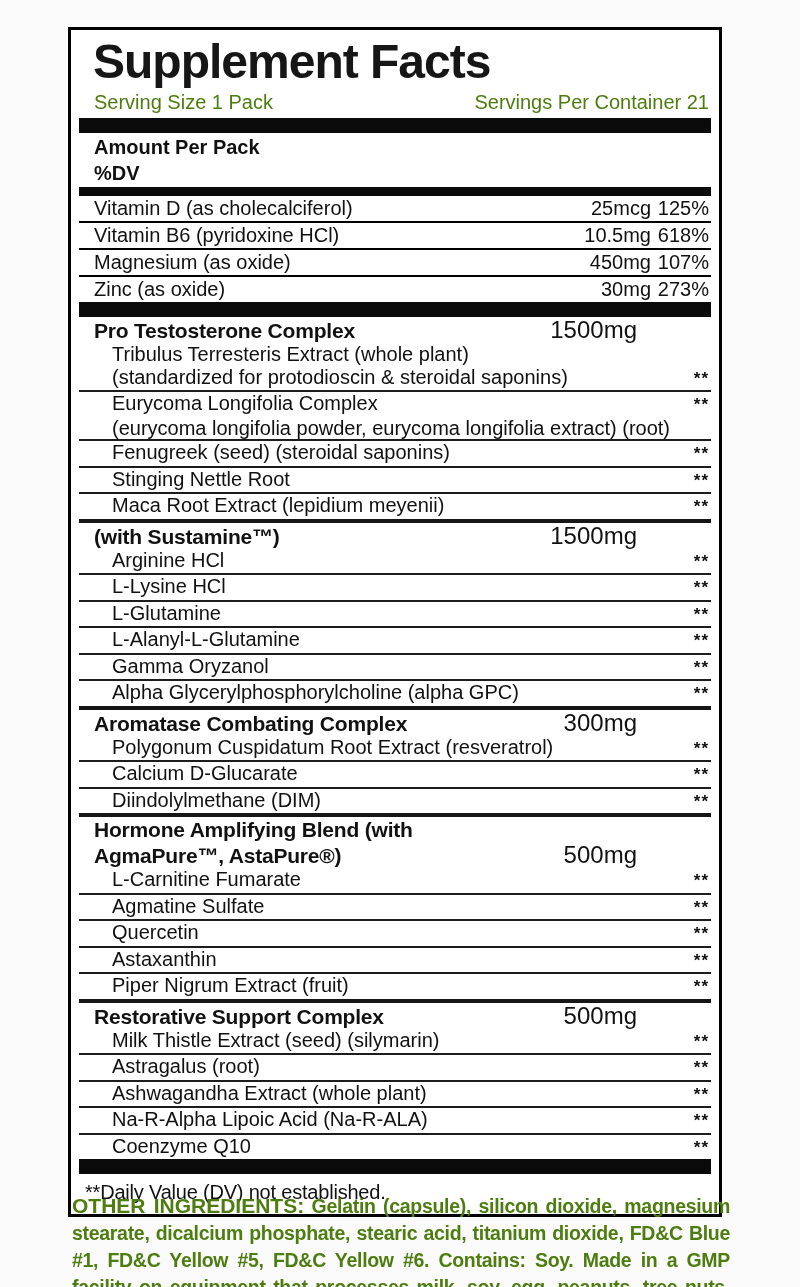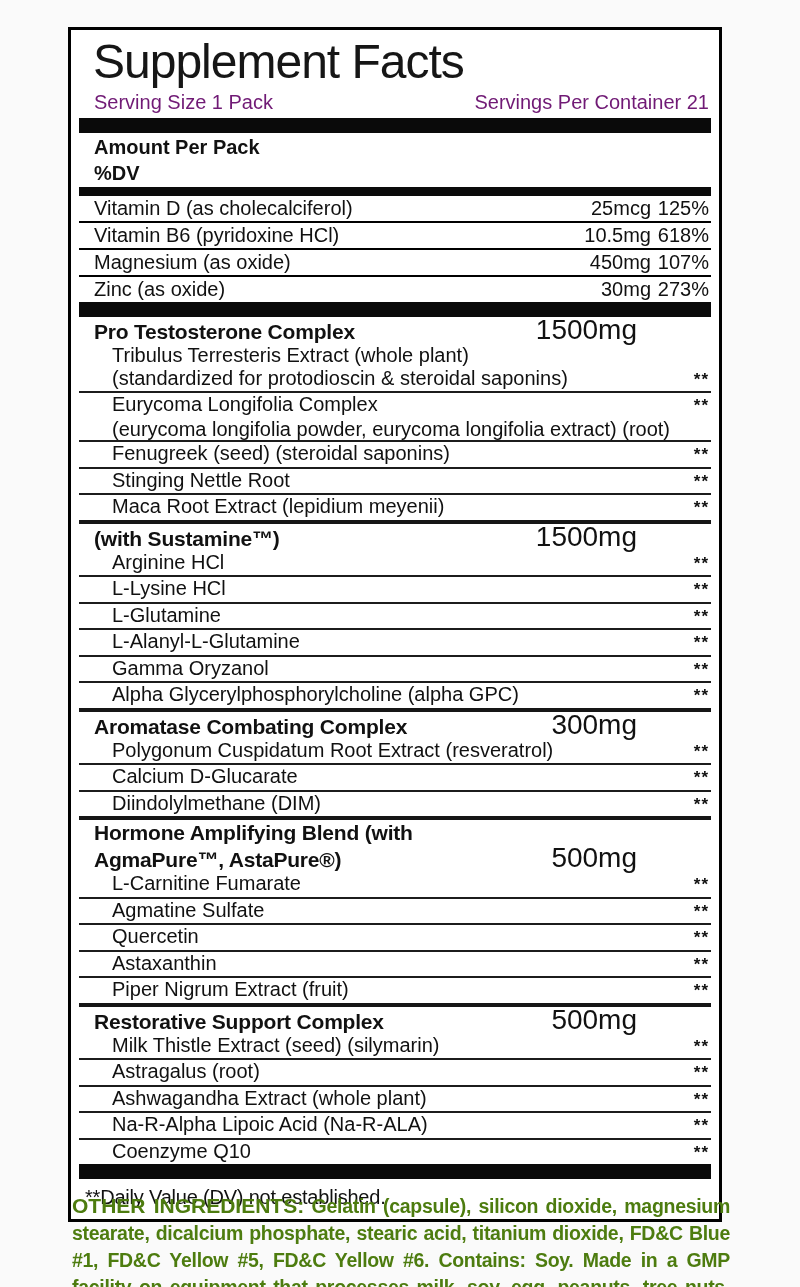--- a/index.html
+++ b/index.html
@@ -14,33 +14,33 @@
   .facts-box {
     position: absolute;
     left: 68px; top: 27px;
     width: 654px;
     border: 3px solid #000;
     background: #fff;
     padding: 0 8px 4px 8px;
   }
   .title {
     font-size: 48px;
-    font-weight: 400;
+    font-weight: 700;
     letter-spacing: -1px;
     line-height: 54px;
     padding: 5px 0 1px 14px;
     color: #161616;
   }
   .serving-row {
     display: flex;
     justify-content: space-between;
     font-size: 20px;
     line-height: 25px;
     padding: 0 2px 3px 15px;
-    color: #701a75;
+    color: #4d7c0f;
   }
   .bar { background: #0a0a0a; width: 100%; }
   .bar-lg { height: 15px; }
   .bar-md { height: 9px; }
   .col-head-row {
     display: flex;
     justify-content: space-between;
     font-size: 20px;
     font-weight: 700;
     line-height: 26px;
@@ -68,21 +68,21 @@
     font-size: 21px;
     font-weight: 700;
     line-height: 25px;
     padding: 0 2px 0 15px;
     letter-spacing: -0.2px;
   }
   .sec-amount {
     margin-left: auto;
     margin-right: 72px;
     font-weight: 400;
-    font-size: 28px;
+    font-size: 24px;
     letter-spacing: 0;
   }
   .ing { }
   .ing.sep { border-top: 2px solid #1c1c1c; }
   .ing-line {
     display: flex;
     align-items: baseline;
     font-size: 20px;
     line-height: 22.5px;
     padding: 0 2px 0 33px;

